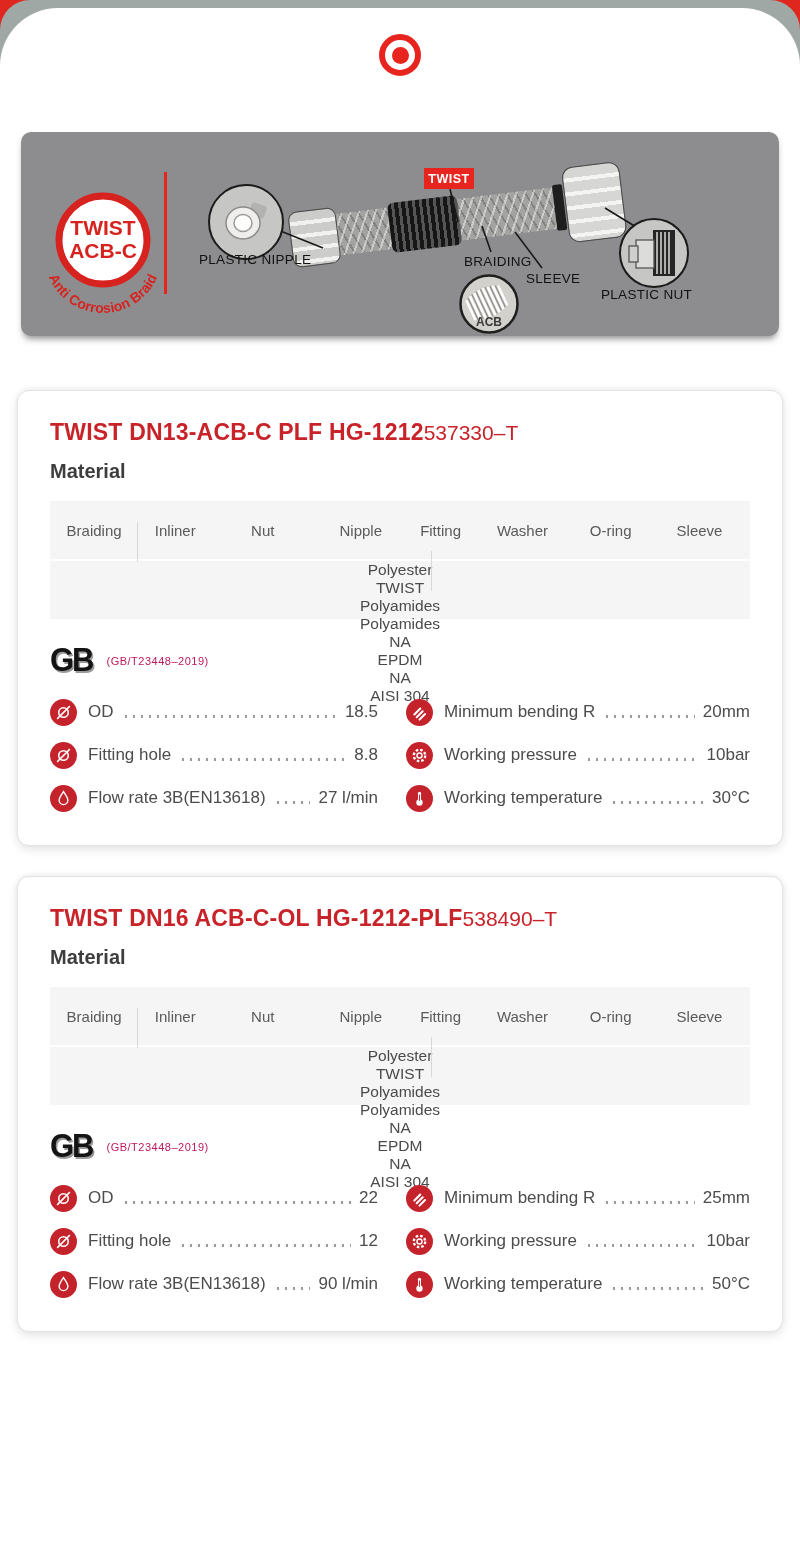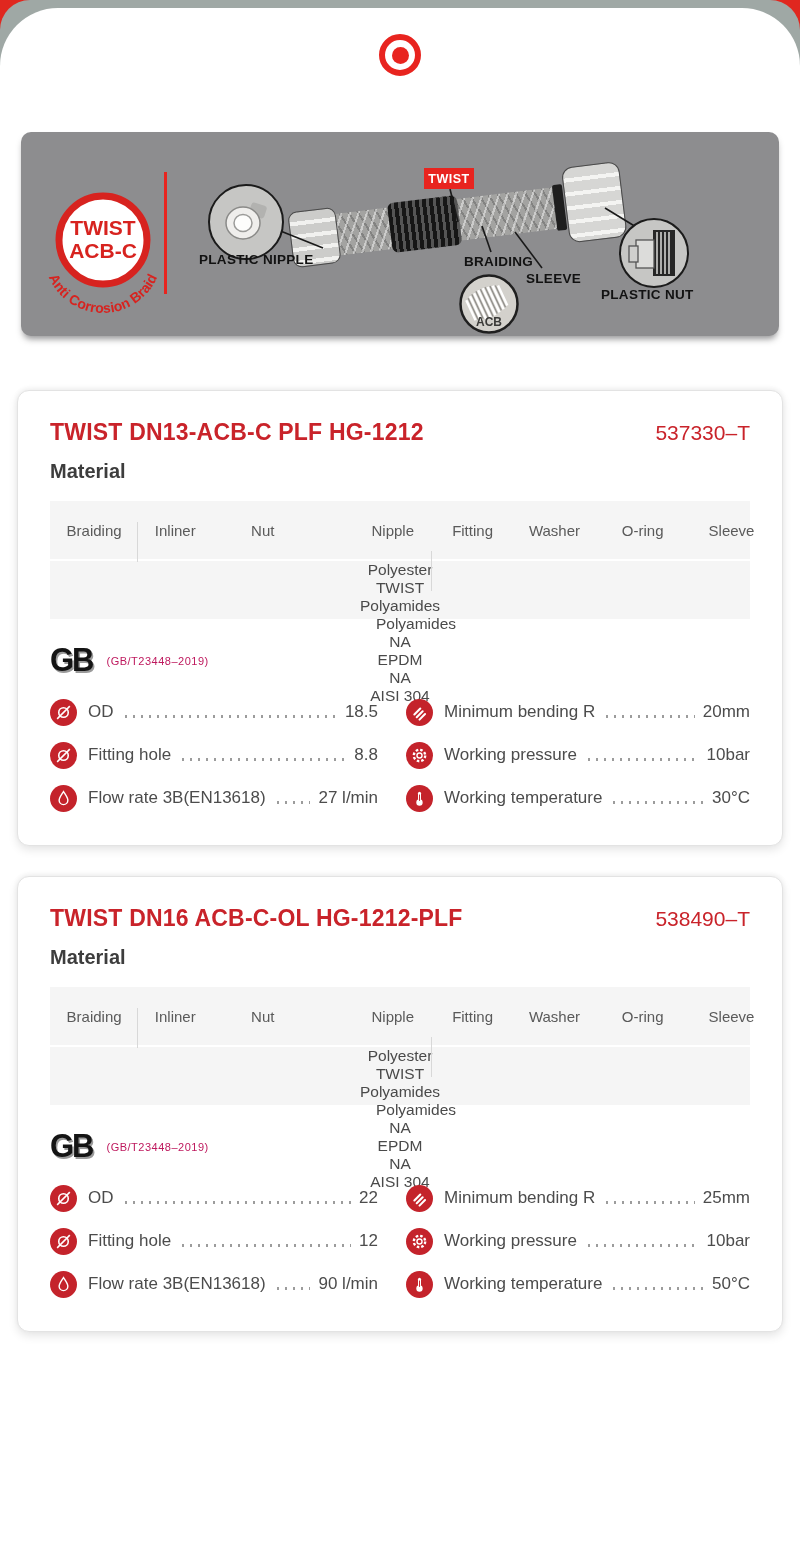--- a/index.html
+++ b/index.html
@@ -32,44 +32,44 @@
                            repeating-linear-gradient(65deg, rgba(70,70,70,.35) 0 2px, rgba(0,0,0,0) 2px 8px); }
   .corrugate { position:absolute; left:100px; top:19px; width:70px; height:50px; border-radius:6px;
                background:repeating-linear-gradient(90deg,#161616 0 4px,#555 4px 7px); }
   .sleeve-band { position:absolute; left:266px; top:21px; width:10px; height:46px; background:#1e1e1e; border-radius:2px; }
   .nut-r { position:absolute; left:277px; top:5px; width:58px; height:76px; border:1px solid #4a4a4a; border-radius:11px;
            background:repeating-linear-gradient(180deg,#d6d6d4 0 10px,#f4f4f2 10px 14px); }
 
   .leader-lines { position:absolute; left:0; top:0; width:758px; height:204px; }
   .tag-twist { position:absolute; left:403px; top:36px; width:50px; height:21px; background:#e8241f; color:#fff;
                font-size:12.5px; font-weight:bold; letter-spacing:.5px; display:flex; align-items:center; justify-content:center; }
-  .hlabel { position:absolute; font-size:13.5px; font-weight:bold; color:#121212; letter-spacing:.3px; white-space:nowrap; }
+  .hlabel { position:absolute; font-size:13.5px; font-weight:normal; color:#121212; letter-spacing:.3px; white-space:nowrap; }
   .lbl-nipple { left:178px; top:120px; }
   .lbl-braiding { left:443px; top:122px; }
   .lbl-sleeve { left:505px; top:139px; }
   .lbl-nut { left:580px; top:155px; }
   .nipple-svg { position:absolute; left:185px; top:50px; width:80px; height:80px; }
   .nut-svg { position:absolute; left:596px; top:84px; width:74px; height:74px; }
   .acb-svg { position:absolute; left:437px; top:141px; width:62px; height:62px; }
 
   
   .card { width:766px; margin:54px auto 0; background:#fff; border:1px solid #e3e3e3; border-radius:12px;
           box-shadow:0 4px 10px rgba(0,0,0,.10), 0 -2px 5px rgba(0,0,0,.05); padding:28px 32px 32px; }
   .card.second { margin-top:30px; }
-  .card-head { display:flex; justify-content:space-between; align-items:baseline; }
+  .card-head { display:flex; align-items:baseline; }
   .card-title { margin:0; font-size:23px; font-weight:bold; color:#c9232a; letter-spacing:.2px; }
   .card-code { font-size:21px; color:#c9232a; }
   .mat-heading { margin:14px 0 0; font-size:20px; font-weight:bold; color:#3d3d3d; }
 
   .mat-table { margin-top:18px; }
   .trow { display:flex; align-items:center; background:#f5f5f5; height:58px; }
   .trow + .trow { margin-top:2px;flex-direction:column; }
   .tcell { text-align:center; font-size:15px; color:#5a5a5a; }
   .tvals .tcell { font-size:15.5px; color:#4a4a4a; }
-  .c1{flex:0 0 12.6%; position:relative;} .c2{flex:0 0 10.6%;} .c3{flex:0 0 14.4%;} .c4{flex:0 0 13.6%;margin-left:32px;}
+  .c1{flex:0 0 12.6%; position:relative;} .c2{flex:0 0 10.6%;} .c3{flex:0 0 14.4%;} .c4{flex:0 0 13.6%;}
   .c5{flex:0 0 9.2%;} .c6{flex:0 0 14.2%;} .c7{flex:0 0 11%;} .c8{flex:0 0 14.4%;}
   .c1::after { content:""; position:absolute; right:0; top:-10px; height:40px; width:1px; background:#d8d8d8; }
   .thead .c1::after { top:0; }
 
   .std-row { margin-top:24px; display:flex; align-items:center; height:36px; }
   .gb-logo { font-size:31px; font-weight:bold; color:#141414; letter-spacing:-2px;
              text-shadow:1.5px 1.5px 0 #9a9a9a; margin-right:14px; transform:scaleY(1.05); }
   .std-text { font-size:11px; color:#be185d; letter-spacing:.5px; }
 
   .specs { margin-top:18px; display:flex; }

